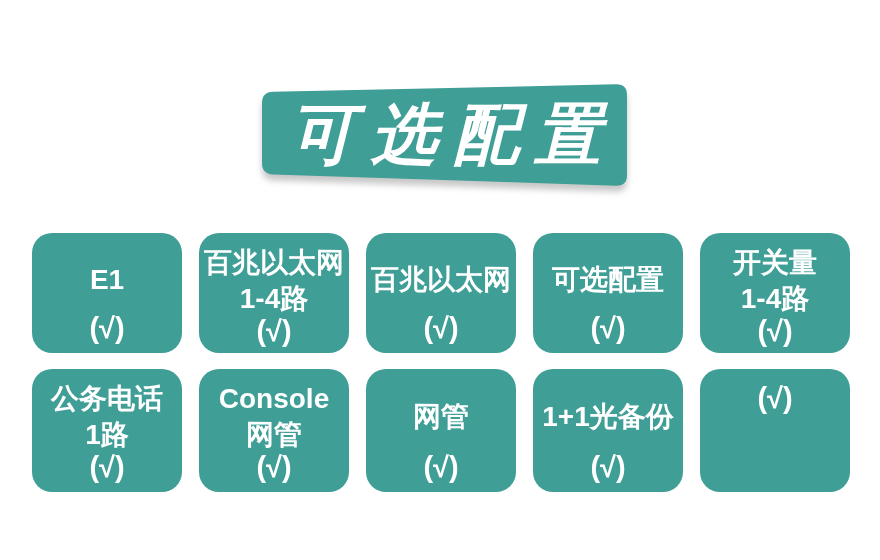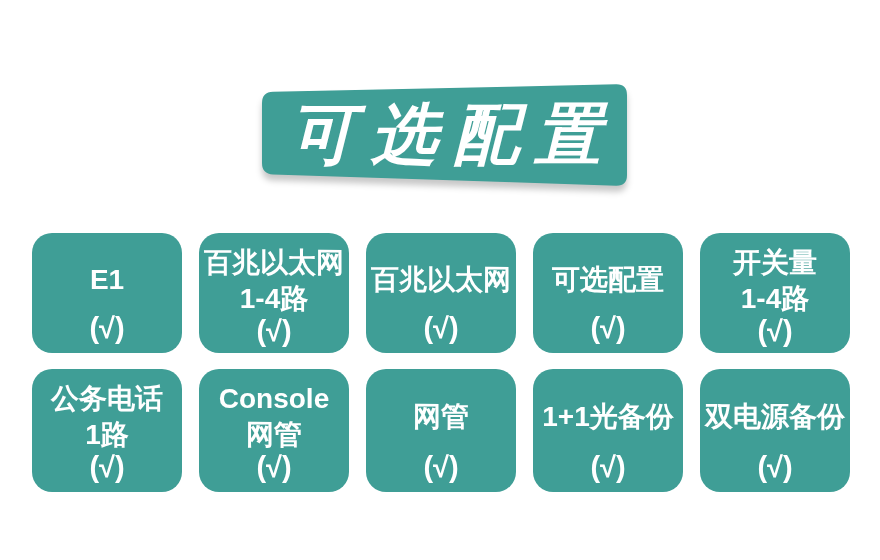--- a/index.html
+++ b/index.html
@@ -159,19 +159,16 @@
   </div>
 
   <div class="card">
     <div class="card-lines">
       <span class="line">1+1光备份</span>
     </div>
     <div class="card-check">(√)</div>
   </div>
 
   <div class="card">
-    <div class="card-lines">
-      <span class="line">双电源备份</span>
-    </div>
     <div class="card-check">(√)</div>
   </div>
 
 </div>
 
 </body></html>

